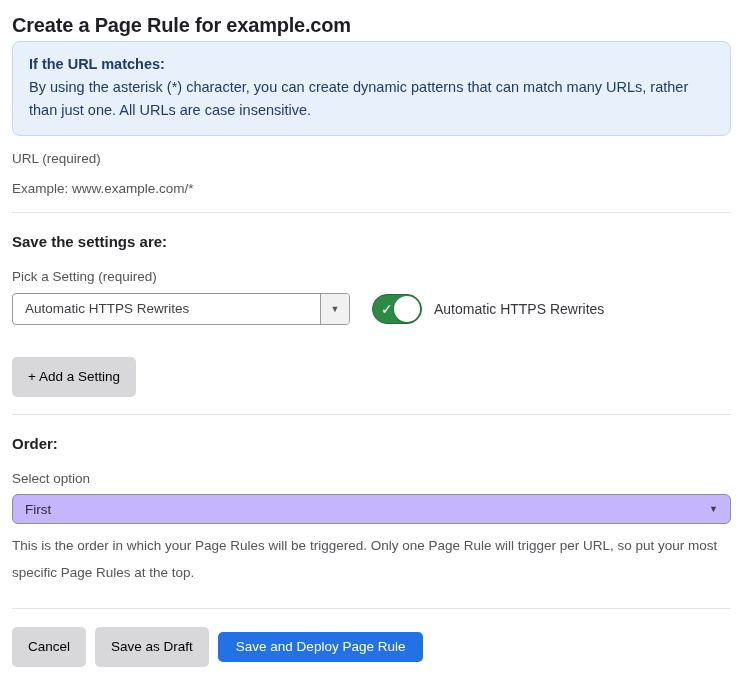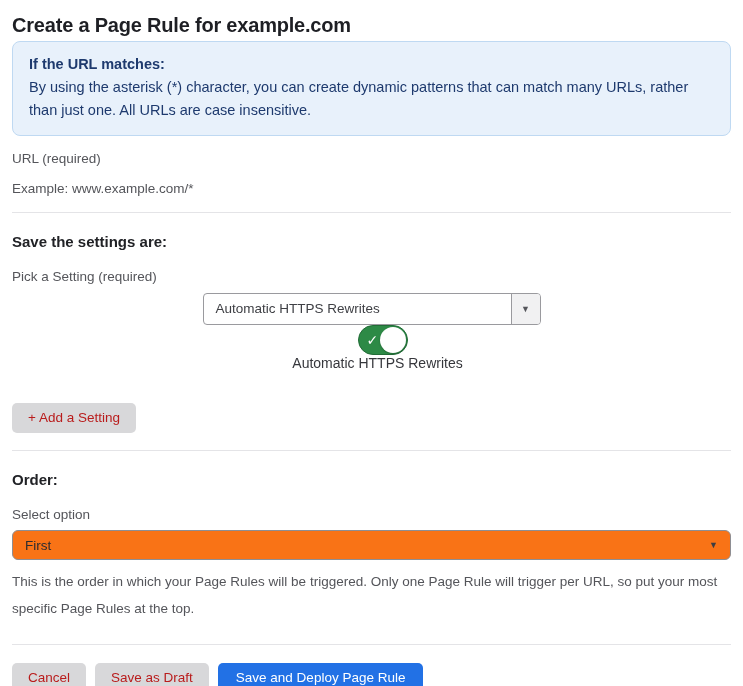--- a/index.html
+++ b/index.html
@@ -79,21 +79,20 @@
     margin-top: 20px;
     font-size: 15px;
     font-weight: 700;
     color: #212226;
   }
 
   .setting-row {
     display: flex;
     align-items: center;
     margin-top: 9px;
-    flex-direction: column;
   }
   .dropdown {
     width: 338px;
     height: 32px;
     border: 1px solid #9a9a9e;
     border-radius: 4px;
     background: #fff;
     display: flex;
     align-items: stretch;
     cursor: pointer;
@@ -155,35 +154,35 @@
     color: #36373c;
   }
 
   button {
     font-family: "Liberation Sans", "DejaVu Sans", sans-serif;
     cursor: pointer;
     border: none;
   }
   .gray-btn {
     background: #d8d8da;
-    color: #b91c1c;
+    color: #000000;
     font-size: 13.5px;
     border-radius: 5px;
     padding: 8px 16px;
-    height: 30px;
+    height: 40px;
     line-height: 14px;
   }
   .add-setting-btn { margin-top: 32px; }
 
   .select {
     margin-top: 8px;
     height: 30px;
     border: 1px solid #8e8e93;
     border-radius: 6px;
-    background: #f97316;
+    background: #c4b5fd;
     display: flex;
     align-items: center;
     justify-content: space-between;
     padding: 0 12px;
     font-size: 13.5px;
     color: #2b2c30;
     cursor: pointer;
   }
   .select-arrow { font-size: 9px; color: #3c3d42; }
 

